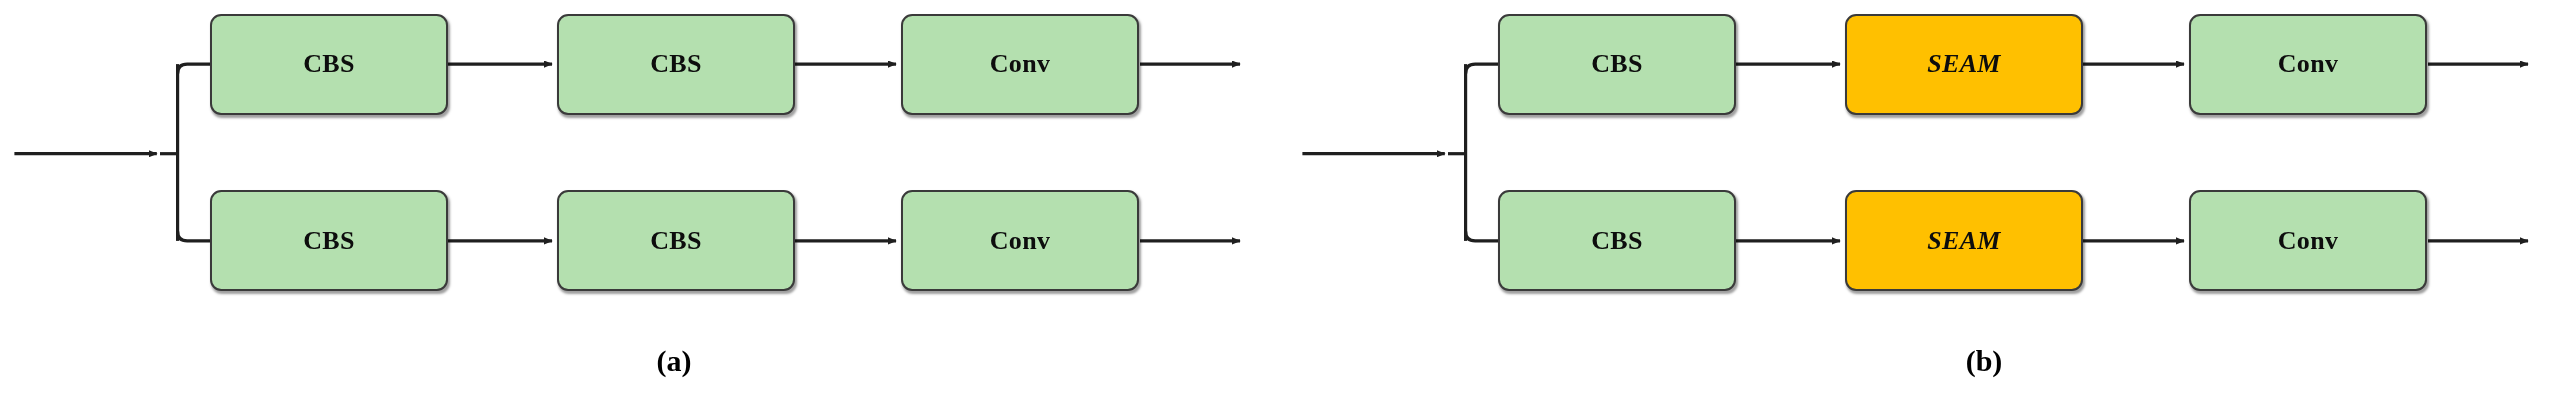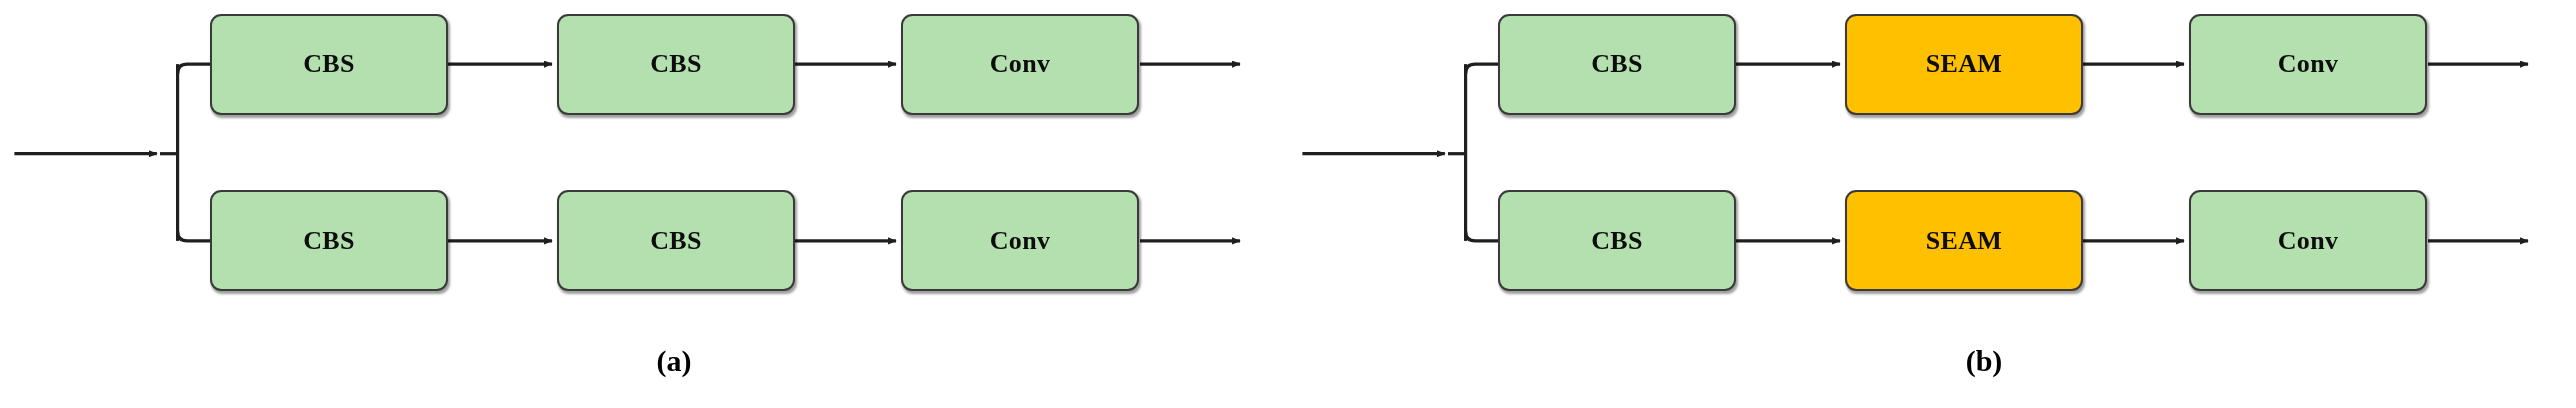--- a/index.html
+++ b/index.html
@@ -48,21 +48,21 @@
     font-family: "Liberation Serif", "DejaVu Serif", serif;
     font-weight: bold;
     font-size: 26px;
     color: #0d0d0d;
     letter-spacing: 0.3px;
     box-shadow: 1.6px 2.4px 2.4px rgba(0,0,0,0.38);
     white-space: nowrap;
     z-index: 3;
   }
   .node.green { background: #b4e0af; }
-  .node.amber { background: #ffc000; }
+  .node.amber { background: #ffc000; font-style: italic; }
 
   .caption {
     position: absolute;
     font-family: "Liberation Serif", "DejaVu Serif", serif;
     font-weight: bold;
     font-size: 30px;
     color: #000000;
     text-align: center;
     width: 160px;
     z-index: 4;

